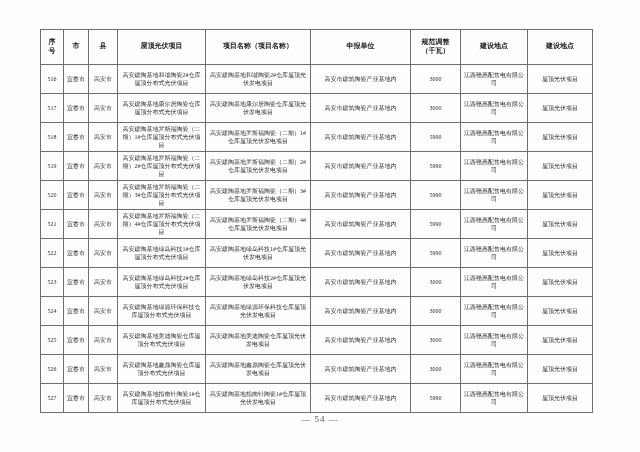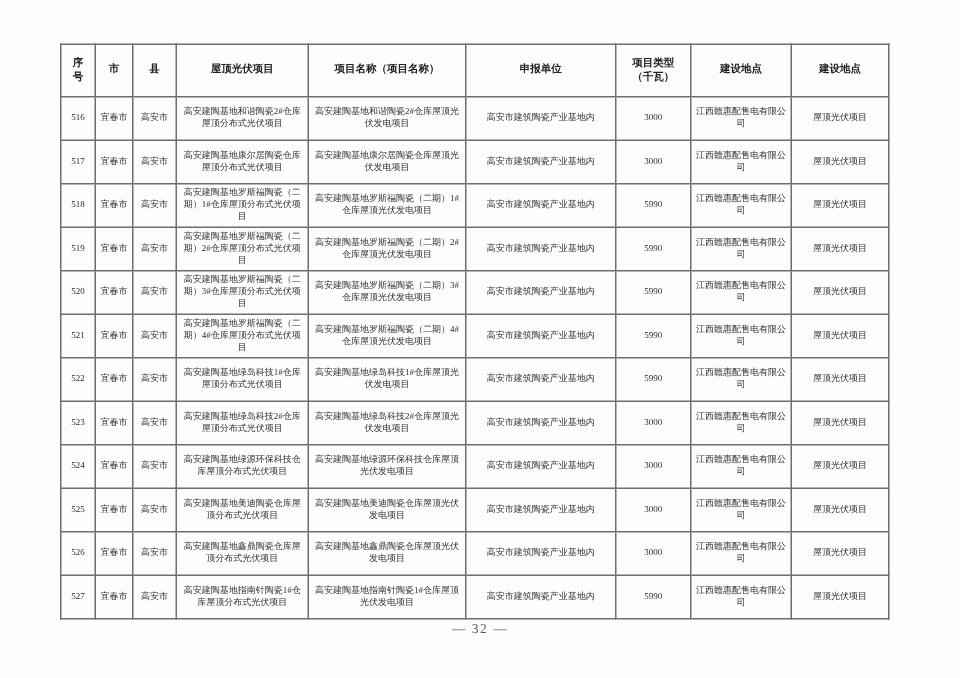--- a/index.html
+++ b/index.html
@@ -77,21 +77,21 @@
     </colgroup>
     <thead>
       <tr>
         <th>序
 号</th>
         <th>市</th>
         <th>县</th>
         <th>屋顶光伏项目</th>
         <th>项目名称（项目名称）</th>
         <th>申报单位</th>
-        <th>项目类型
+        <th>规范调整
 （千瓦）</th>
         <th>建设地点</th>
         <th>建设地点</th>
       </tr>
     </thead>
     <tbody>
   <tr>
     <td>516</td>
     <td>宜春市</td>
     <td>高安市</td>
@@ -230,15 +230,15 @@
     <td>高安建陶基地指南针陶瓷1#仓库屋顶分布式光伏项目</td>
     <td>高安建陶基地指南针陶瓷1#仓库屋顶光伏发电项目</td>
     <td>高安市建筑陶瓷产业基地内</td>
     <td>5990</td>
     <td>江西赣惠配售电有限公司</td>
     <td>屋顶光伏项目</td>
   </tr>
 </tbody>
   </table>
 
-  <div class="page-footer">— 32 —</div>
+  <div class="page-footer">— 54 —</div>
 
 </div>
 
 </body></html>

